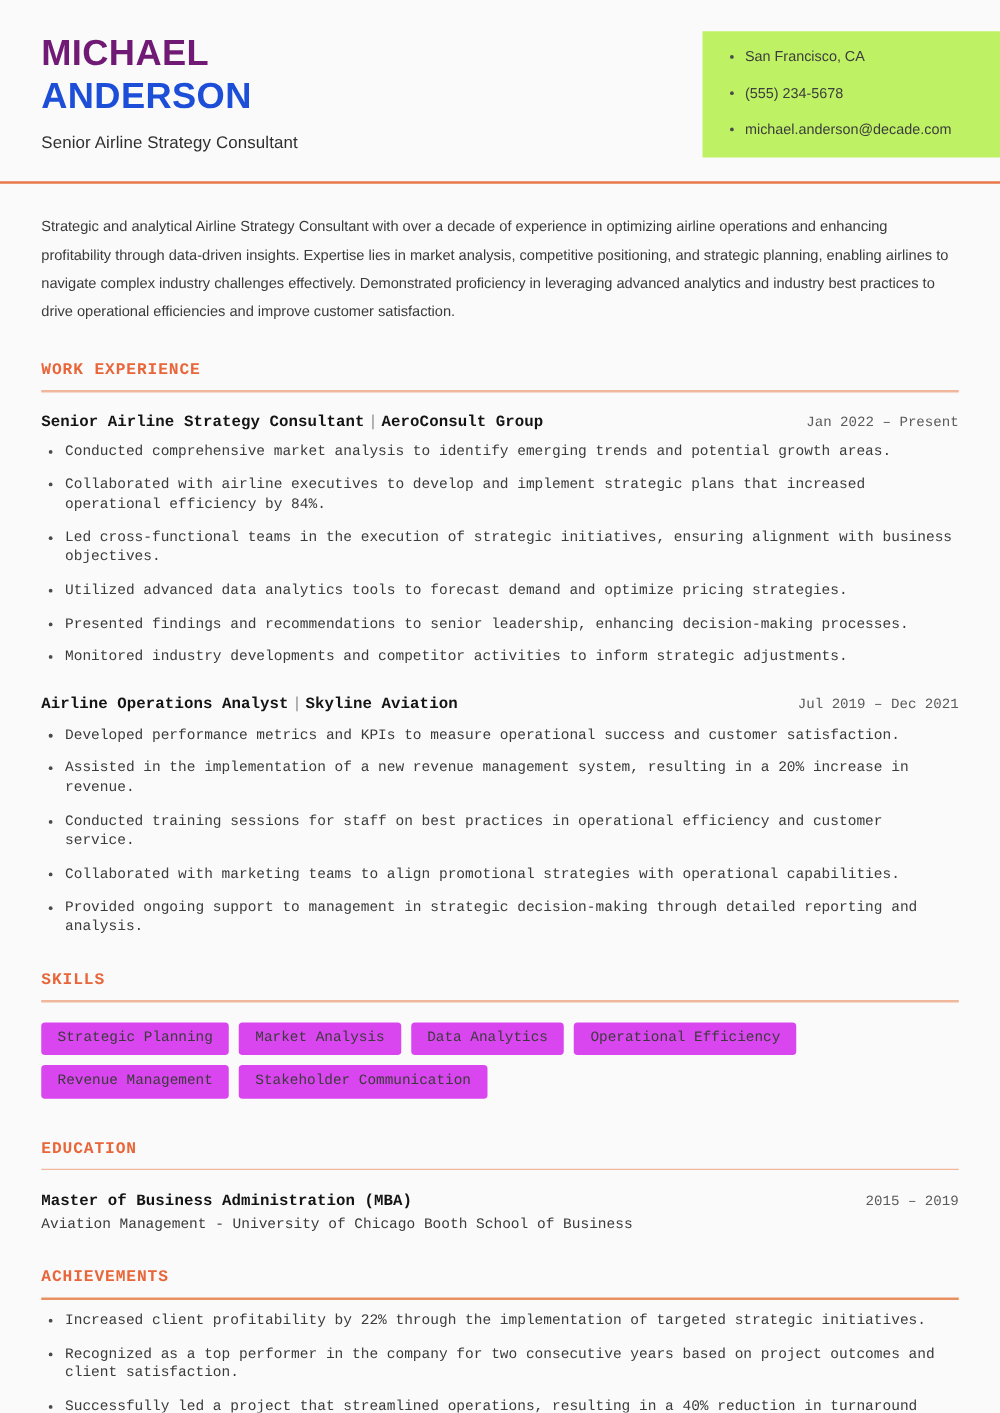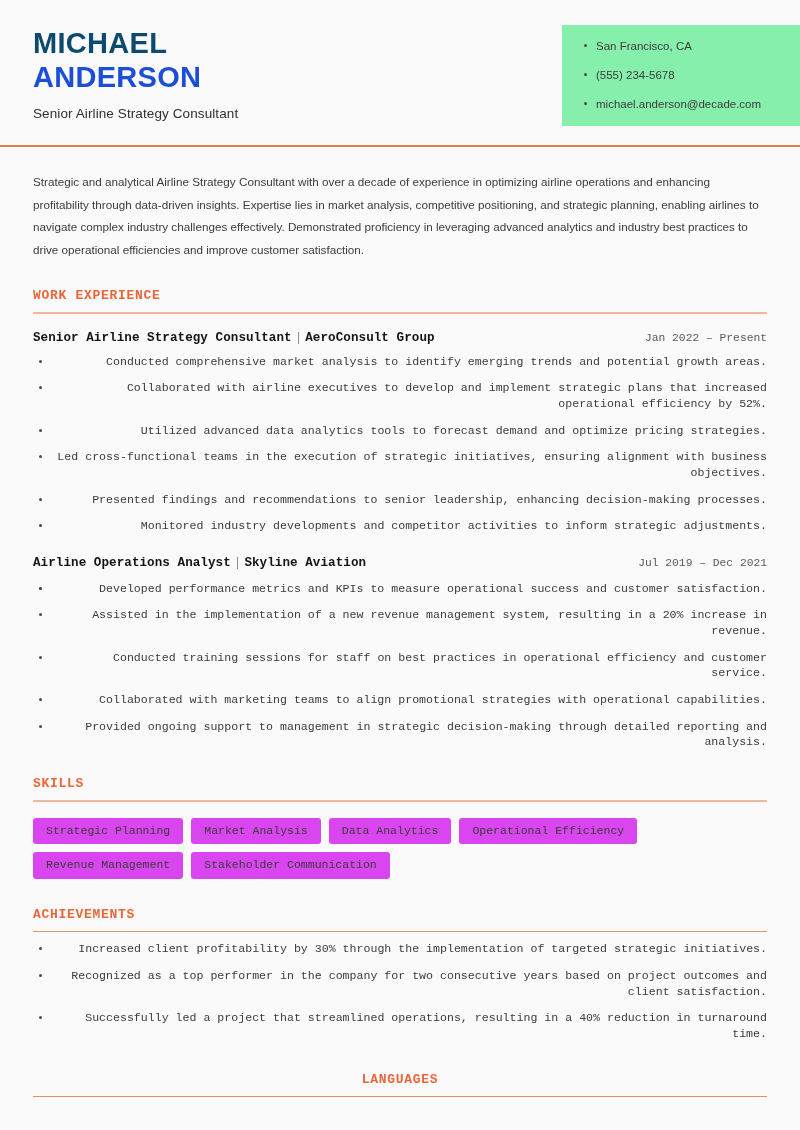--- a/index.html
+++ b/index.html
@@ -33,32 +33,32 @@
   .header-left {
     padding-left: 33px;
     padding-top: 4px;
   }
   .name-line {
     font-size: 29px;
     font-weight: bold;
     letter-spacing: 0.3px;
     line-height: 1.18;
   }
-  .name-first { color: #0c4a6e; }
+  .name-first { color: #701a75; }
   .name-last  { color: #1d4ed8; }
   .job-title {
     margin-top: 12px;
     font-size: 13.5px;
     color: #2f2f2f;
     letter-spacing: 0.1px;
   }
 
   .contact-box {
     width: 238px;
-    background: #86efac;
+    background: #bef264;
     padding: 14px 0 14px 22px;
     margin-top: 3px;
   }
   .contact-item {
     position: relative;
     font-size: 11.5px;
     color: #3d3d3d;
     padding-left: 12px;
     margin: 0 0 14px 0;
     line-height: 1.3;
@@ -141,21 +141,20 @@
     margin: 9px 0 0 0;
     padding: 0;
   }
   ul.bullets li {
     position: relative;
     padding-left: 19px;
     font-size: 11.6px;
     color: #3b3b3b;
     line-height: 1.35;
     margin-bottom: 11px;
-    text-align: right;
   }
   ul.bullets li:last-child { margin-bottom: 0; }
   ul.bullets li .dot {
     position: absolute;
     left: 6px;
     top: 6px;
     width: 3px;
     height: 3px;
     border-radius: 50%;
     background: #4a4a4a;
@@ -227,23 +226,23 @@
 
       <div class="entry">
         <div class="entry-head">
           <div class="entry-title">
             <span>Senior Airline Strategy Consultant</span><span class="entry-sep">|</span><span>AeroConsult Group</span>
           </div>
           <div class="entry-date">Jan 2022 – Present</div>
         </div>
         <ul class="bullets">
           <li><span class="dot"></span><span>Conducted comprehensive market analysis to identify emerging trends and potential growth areas.</span></li>
-          <li><span class="dot"></span><span>Collaborated with airline executives to develop and implement strategic plans that increased operational efficiency by 52%.</span></li>
+          <li><span class="dot"></span><span>Collaborated with airline executives to develop and implement strategic plans that increased operational efficiency by 84%.</span></li>
+          <li><span class="dot"></span><span>Led cross-functional teams in the execution of strategic initiatives, ensuring alignment with business objectives.</span></li>
           <li><span class="dot"></span><span>Utilized advanced data analytics tools to forecast demand and optimize pricing strategies.</span></li>
-          <li><span class="dot"></span><span>Led cross-functional teams in the execution of strategic initiatives, ensuring alignment with business objectives.</span></li>
           <li><span class="dot"></span><span>Presented findings and recommendations to senior leadership, enhancing decision-making processes.</span></li>
           <li><span class="dot"></span><span>Monitored industry developments and competitor activities to inform strategic adjustments.</span></li>
         </ul>
       </div>
 
       <div class="entry" style="margin-top:22px;">
         <div class="entry-head">
           <div class="entry-title">
             <span>Airline Operations Analyst</span><span class="entry-sep">|</span><span>Skyline Aviation</span>
           </div>
@@ -266,26 +265,37 @@
       <div class="chips">
         <span class="chip">Strategic Planning</span>
         <span class="chip">Market Analysis</span>
         <span class="chip">Data Analytics</span>
         <span class="chip">Operational Efficiency</span>
         <span class="chip">Revenue Management</span>
         <span class="chip">Stakeholder Communication</span>
       </div>
     </div>
 
+    <div class="section" style="margin-top:32px;">
+      <div class="section-title">EDUCATION</div>
+      <div class="section-rule"></div>
+      <div class="edu-entry">
+        <div class="entry-head">
+          <div class="entry-title">Master of Business Administration (MBA)</div>
+          <div class="entry-date">2015 – 2019</div>
+        </div>
+        <div class="edu-sub">Aviation Management - University of Chicago Booth School of Business</div>
+      </div>
+    </div>
 
     <div class="section" style="margin-top:28px;">
       <div class="section-title">ACHIEVEMENTS</div>
       <div class="section-rule strong"></div>
       <ul class="bullets ach-list">
-        <li><span class="dot"></span><span>Increased client profitability by 30% through the implementation of targeted strategic initiatives.</span></li>
+        <li><span class="dot"></span><span>Increased client profitability by 22% through the implementation of targeted strategic initiatives.</span></li>
         <li><span class="dot"></span><span>Recognized as a top performer in the company for two consecutive years based on project outcomes and client satisfaction.</span></li>
         <li><span class="dot"></span><span>Successfully led a project that streamlined operations, resulting in a 40% reduction in turnaround time.</span></li>
       </ul>
     </div>
 
     <div class="section" style="margin-top:30px;text-align:center;">
       <div class="section-title">LANGUAGES</div>
       <div class="section-rule strong"></div>
 
     </div>

